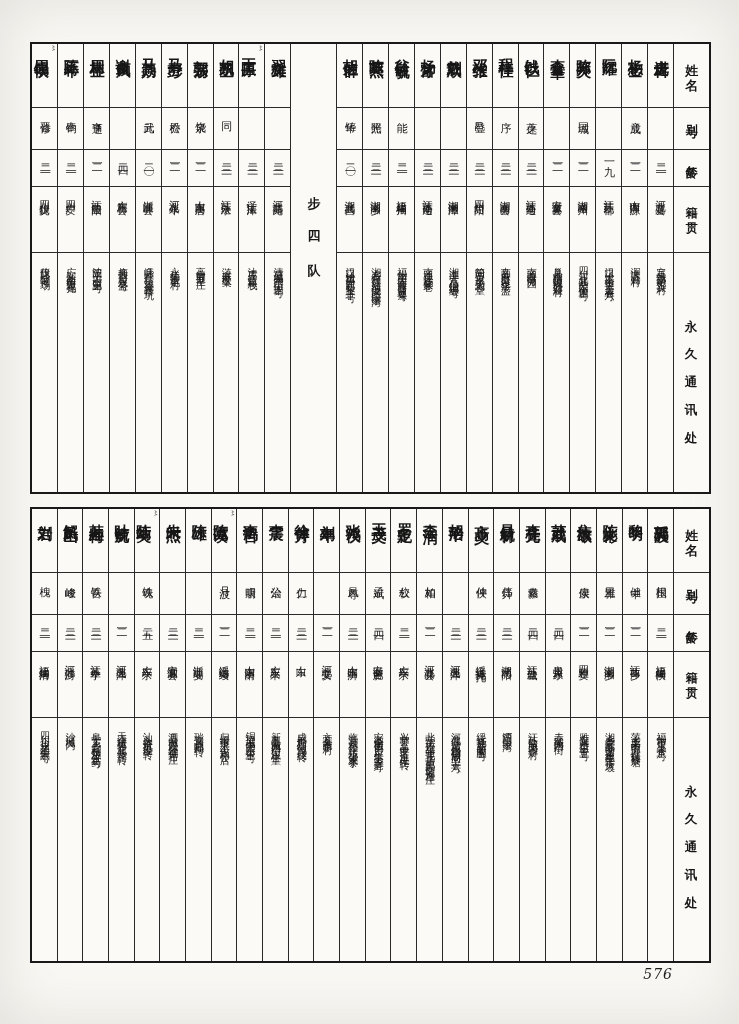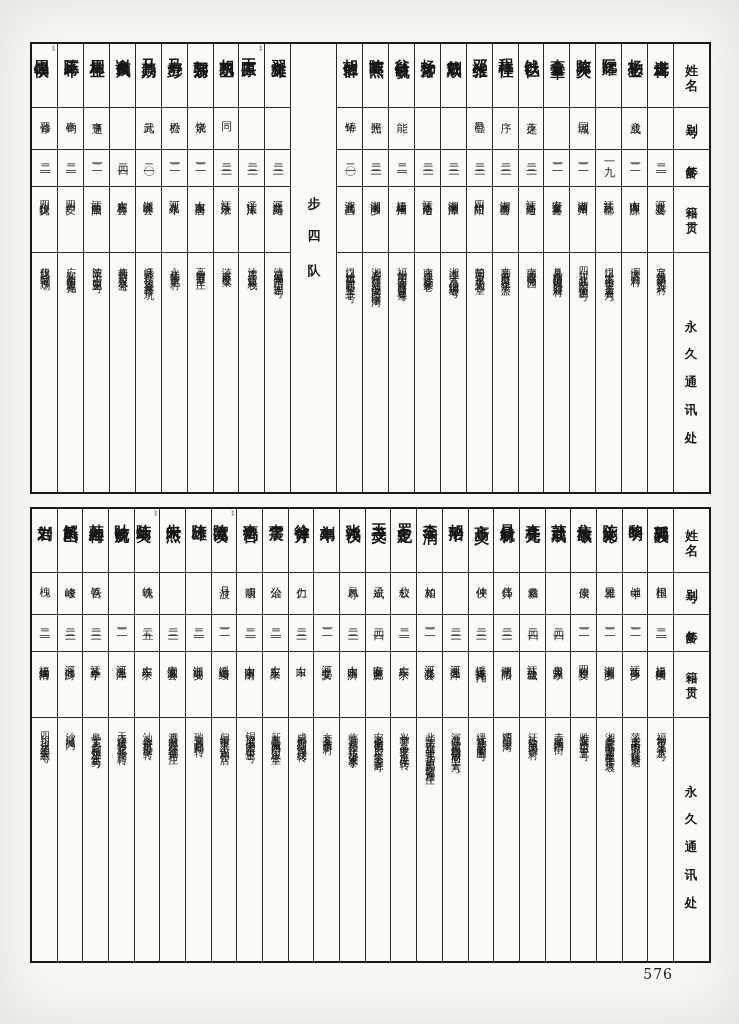--- a/index.html
+++ b/index.html
@@ -51,21 +51,21 @@
   .hdr.native .vt{font-size:12px;letter-spacing:16px;padding-top:10px;}
   .hdr.addr .vt{font-size:12.5px;letter-spacing:28px;padding-top:56px;}
   .note-mark{
     writing-mode:vertical-rl;text-orientation:upright;
     font-size:8px;color:#5a5a55;display:block;line-height:1;
   }
   .unit .vt{font-size:13px;font-weight:700;letter-spacing:34px;padding-top:142px;}
   .page-number{
     position:absolute;right:66px;top:966px;
     font-family:"DejaVu Serif","Liberation Serif",serif;
-    font-size:14px;color:#1c1c1c;letter-spacing:1px;
+    font-style:italic;font-size:14px;color:#1c1c1c;letter-spacing:1px;
   }
 </style>
 </head>
 <body>
 
 <div class="page">
   <div class="rtable top" id="table-top">
       <div class="col header">
         <div class="cell name hdr">
           <span class="vt">姓名</span>

